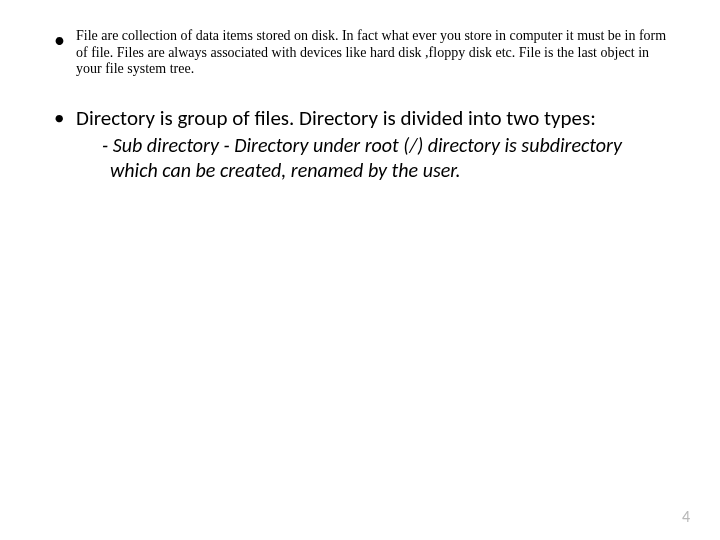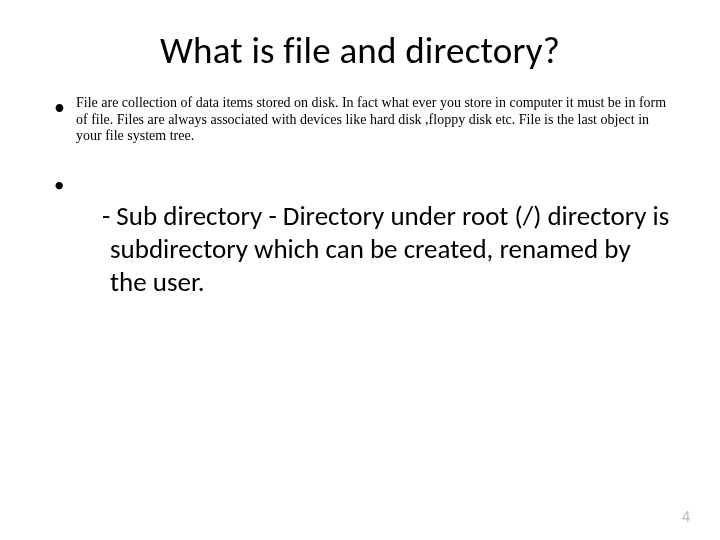--- a/index.html
+++ b/index.html
@@ -56,45 +56,46 @@
     line-height: 1.22;
   }
   .sub1 {
     font-size: 21px;
     line-height: 1.22;
     padding-left: 16px;
     text-indent: -8px;
     margin-left: 36px;
   }
   .sub2 {
-    font-size: 27px;
+    font-size: 20px;
     line-height: 1.22;
     padding-left: 26px;
     text-indent: -8px;
     margin-left: 36px;
+    font-style: italic;
   }
   .page-num {
     position: absolute;
     bottom: 14px;
     right: 30px;
     font-size: 16px;
     color: #b9b9b9;
   }
 </style>
 </head>
 <body>
 
 <div class="slide">
-  <h1 class="title">What is file and directory?</h1>
 
   <div class="bullet-block">
     <div class="bullet">•</div>
     <div class="btext">File are collection of data items stored on disk. In fact what ever you store in computer it must be in form of file. Files are always associated with devices like hard disk ,floppy disk etc. File is the last object in your file system tree.</div>
   </div>
 
   <div class="bullet-block2">
     <div class="bullet">•</div>
+    <div class="btext">Directory is group of files. Directory is divided into two types:</div>
   </div>
 
   <div class="sub2">- Sub directory - Directory under root (/) directory is subdirectory which can be created, renamed by the user.</div>
 </div>
 
 <div class="page-num">4</div>
 
 </body></html>

